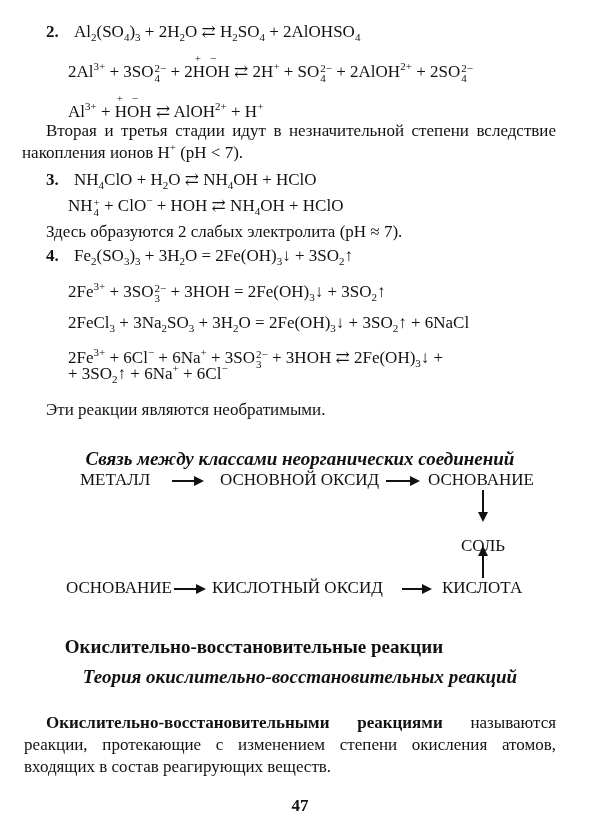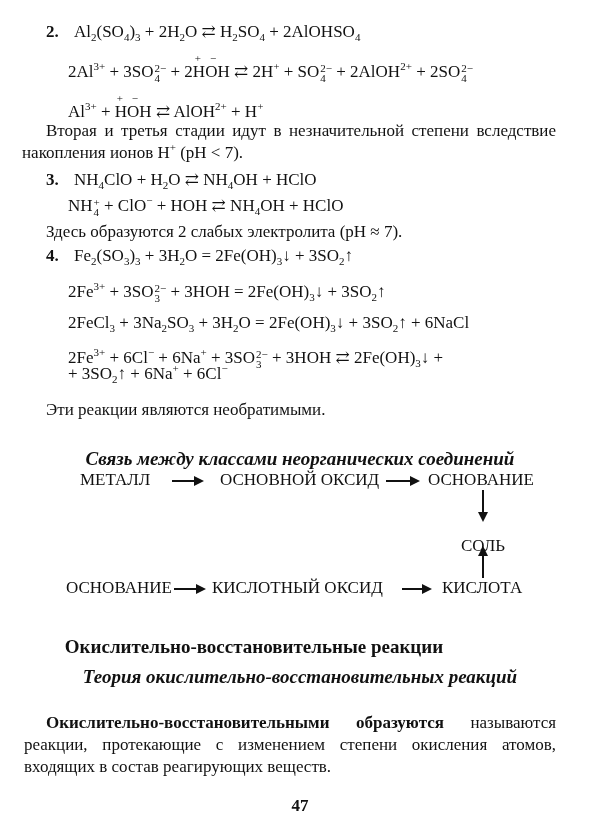--- a/index.html
+++ b/index.html
@@ -82,16 +82,16 @@
 <div class="node" style="left:66px; top:578px;">ОСНОВАНИЕ</div>
 <div class="arrow-h" style="left:174px; top:588px; width:30px;"></div>
 <div class="node" style="left:212px; top:578px;">КИСЛОТНЫЙ ОКСИД</div>
 <div class="arrow-h" style="left:402px; top:588px; width:28px;"></div>
 <div class="node" style="left:442px; top:578px;">КИСЛОТА</div>
 
 <div class="h-bold" style="top:636px;">Окислительно-восстановительные реакции</div>
 <div class="h-italic" style="top:666px;">Теория окислительно-восстановительных реакций</div>
 
 <div class="para" style="top:712px; left:24px; width:532px;">
-  <span style="padding-left:22px;"></span><b>Окислительно-восстановительными образуются</b><span> называются реакции, протекающие с изменением степени окисления атомов, входящих в состав реагирующих веществ.</span>
+  <span style="padding-left:22px;"></span><b>Окислительно-восстановительными реакциями</b><span> называются реакции, протекающие с изменением степени окисления атомов, входящих в состав реагирующих веществ.</span>
 </div>
 
 <div class="pagenum" style="top:796px;">47</div>
 
 </body></html>

